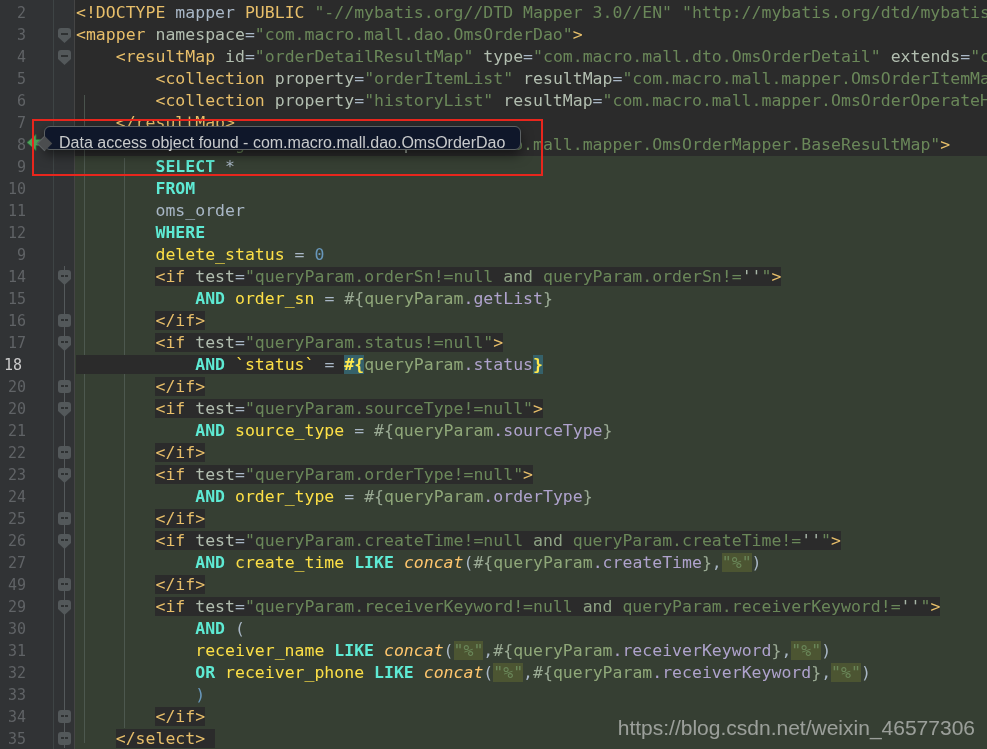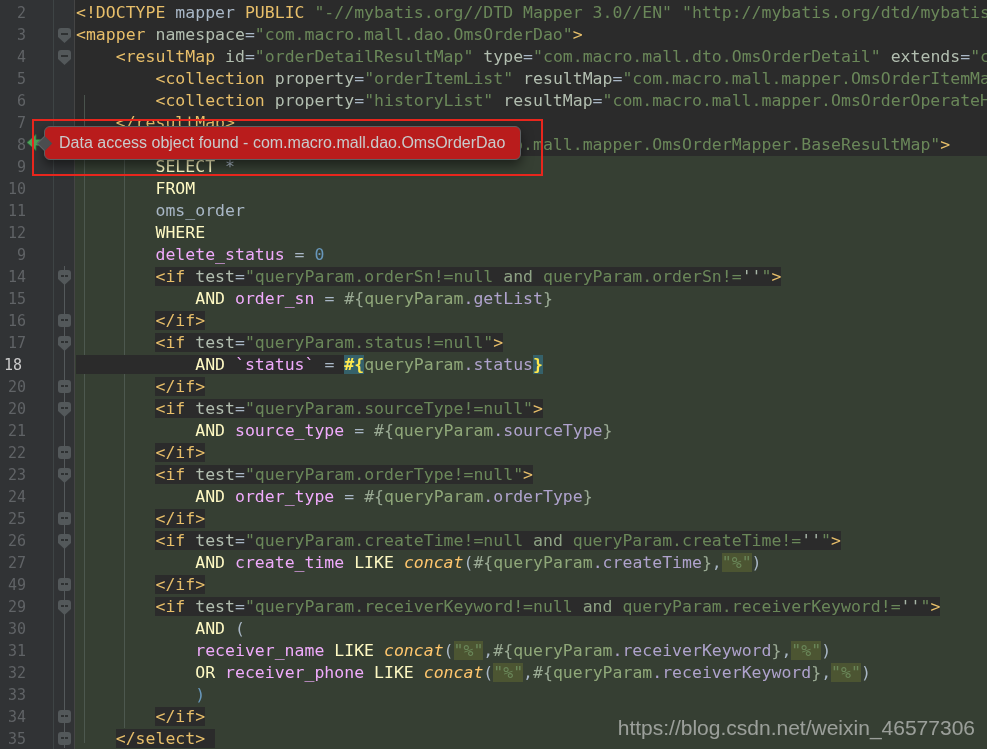--- a/index.html
+++ b/index.html
@@ -26,36 +26,36 @@
   .indent-guide{position:absolute;width:1px;background:#55615a;opacity:.75;z-index:1;}
   .g1{left:84px;top:95px;height:648px;}
   .g2{left:124px;top:158px;height:570px;}
   .code-lines{position:absolute;left:75px;top:2px;right:0;z-index:2;}
   .line{height:22px;white-space:pre;padding-left:1px;}
   .tag{color:#E8BF6A}
   .attr{color:#B2BEB0}
   .str{color:#6A8759}
   .stre{color:#8FA385}
   .q{color:#A8B7A8}
-  .kw{color:#fef9c3;font-weight:normal}
+  .kw{color:#5eead4;font-weight:bold}
   .fn{color:#FFC66D;font-style:italic}
-  .col{color:#f0abfc}
+  .col{color:#fde047}
   .plain{color:#A9B7C6}
   .num{color:#6897BB}
   .pd{color:#9AAA94}
   .pv1{color:#8FA779}
   .pv2{color:#AFA3CD}
   .pdh{color:#FFE94E;font-weight:bold;background:#35616A}
   .pct{color:#6A8759;background:#4C5532}
   .bgx{background:#2B2B2B}
   
   .dao-arrow{position:absolute;left:27px;top:134px;z-index:6;}
   .tooltip{
-    position:absolute;left:44px;top:126px;width:477px;height:34px;
-    background:#b91c1c;border:1px solid #5C6163;border-radius:6px;
+    position:absolute;left:44px;top:126px;width:477px;height:24px;
+    background:#0f172a;border:1px solid #5C6163;border-radius:6px;
     box-shadow:0 5px 12px rgba(0,0,0,.5);
     color:#C9CBCC;font-family:"Liberation Sans","DejaVu Sans",sans-serif;
     font-size:16px;line-height:32px;padding:0 14px;white-space:nowrap;
     z-index:7;box-sizing:border-box;
   }
   .tooltip .tail{
     position:absolute;left:-6px;top:11px;width:10px;height:10px;background:#4B4D4F;
     border-left:1px solid #5C6163;border-bottom:1px solid #5C6163;transform:rotate(45deg);
   }
   .redbox{position:absolute;left:32px;top:119px;width:507px;height:53px;border:2px solid #E8261D;z-index:9;pointer-events:none;}

